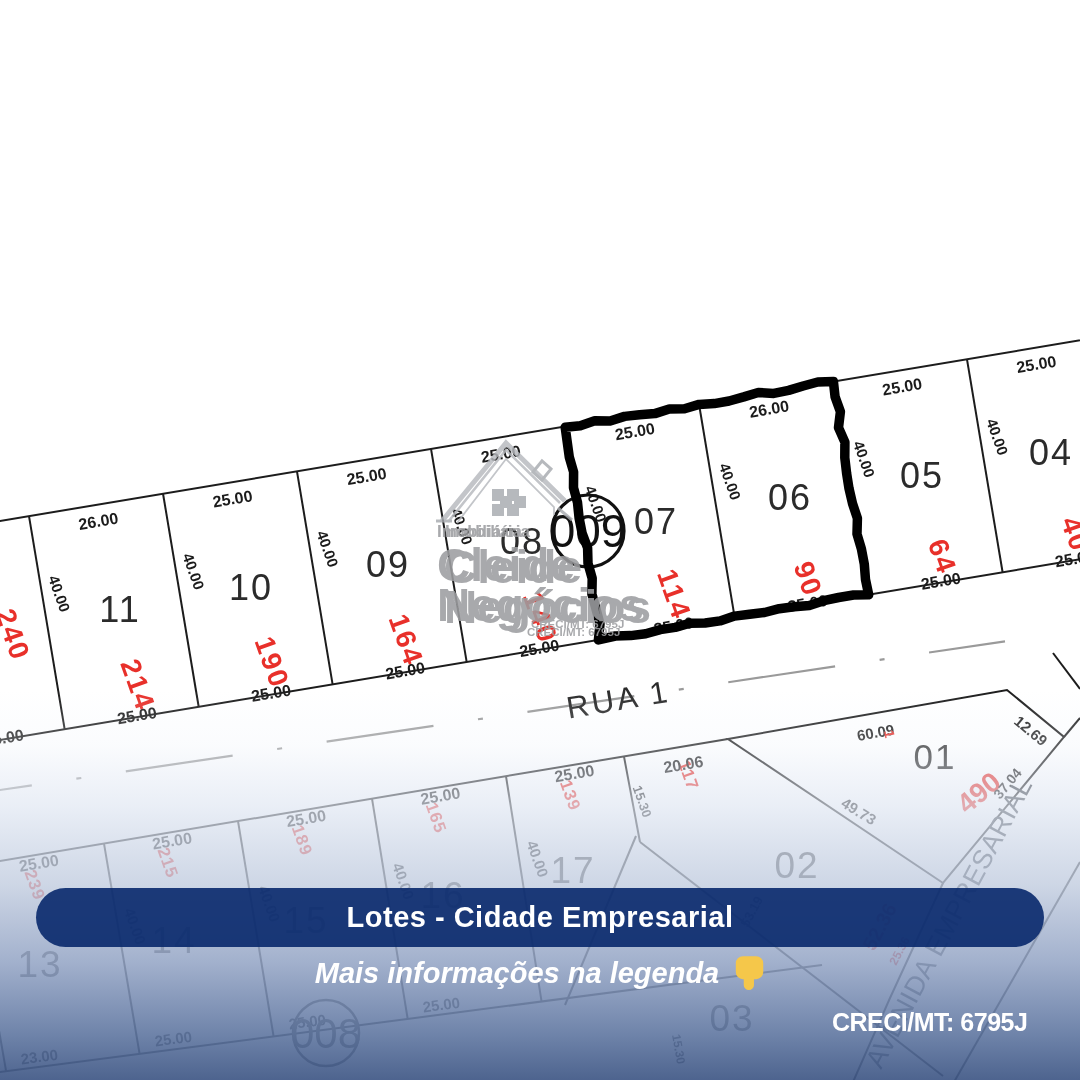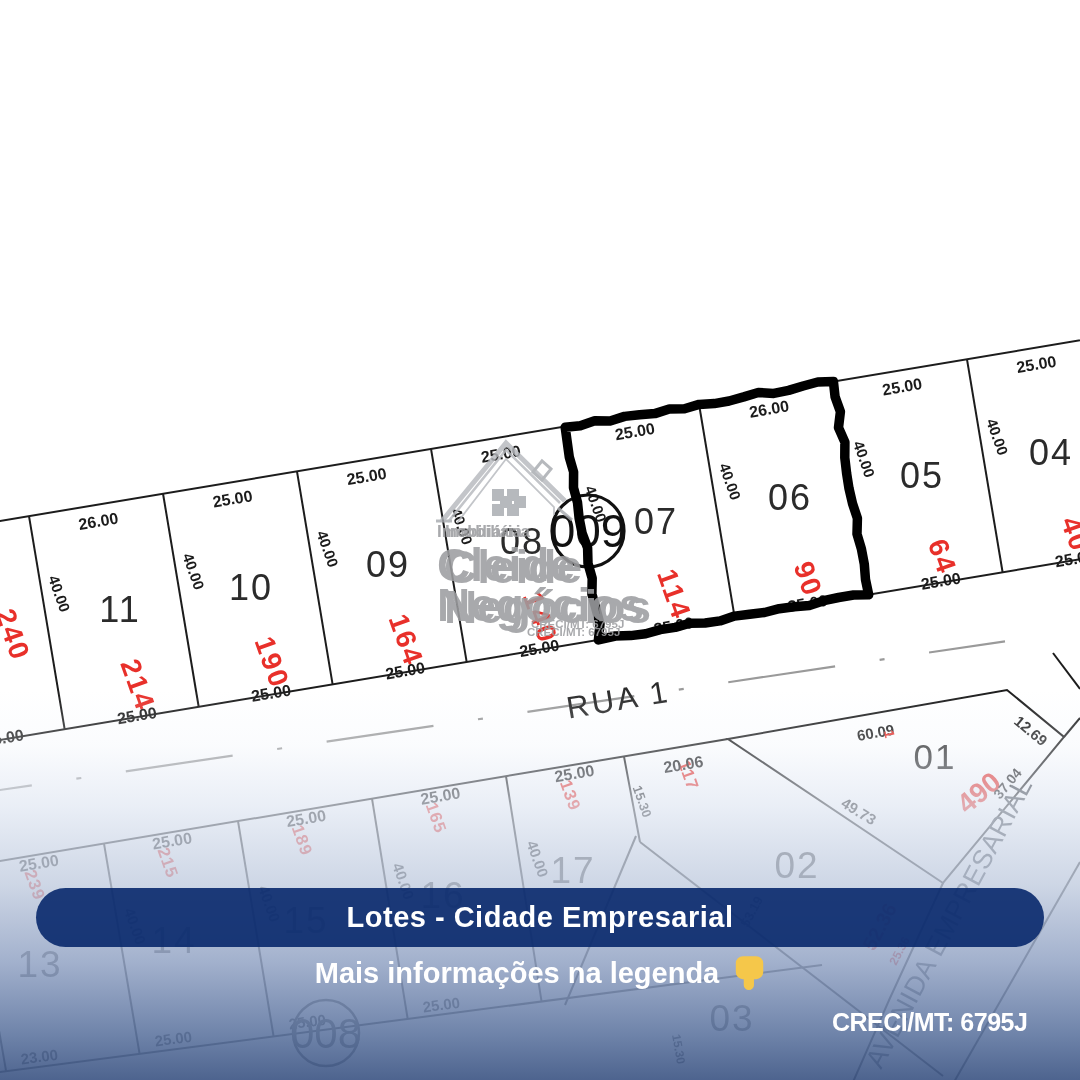--- a/index.html
+++ b/index.html
@@ -9,21 +9,21 @@
       rgba(255,255,255,0) 0%,
       rgba(240,244,250,0.30) 14%,
       rgba(223,230,242,0.68) 30%,
       rgba(193,204,223,0.80) 50%,
       rgba(146,163,196,0.86) 70%,
       rgba(96,119,161,0.90) 88%,
       rgba(64,88,134,0.93) 100%);}
   #banner{position:absolute;left:36px;top:888px;width:1008px;height:59px;border-radius:30px;
     background:rgba(8,40,108,0.90);display:flex;align-items:center;justify-content:center;}
   #banner span{color:#fff;font-size:29px;font-weight:700;letter-spacing:0.5px;}
-  #mais{position:absolute;left:0;top:954px;width:1080px;display:flex;align-items:center;justify-content:center;gap:16px;}
+  #mais{position:absolute;left:0;top:954px;width:1080px;display:flex;align-items:center;justify-content:center;gap:16px;font-style:italic;}
   #mais span{color:#fff;font-size:29px;font-weight:700;}
   #handle{position:absolute;left:30px;top:1007px;color:#fff;font-size:31px;font-weight:700;}
   #creci{position:absolute;left:832px;top:1008px;color:#fff;font-size:25px;letter-spacing:-0.5px;font-weight:700;}
 </style></head>
 <body>
 <div id="stage">
   <svg width="1080" height="1080" viewBox="0 0 1080 1080">
 <g transform="rotate(-9.5 0 521)" stroke="#1c1c1c" stroke-width="2" fill="none">
 <rect x="-115" y="521" width="1240" height="216"></rect>
 <line x1="29.4" y1="521" x2="29.4" y2="737"></line>

